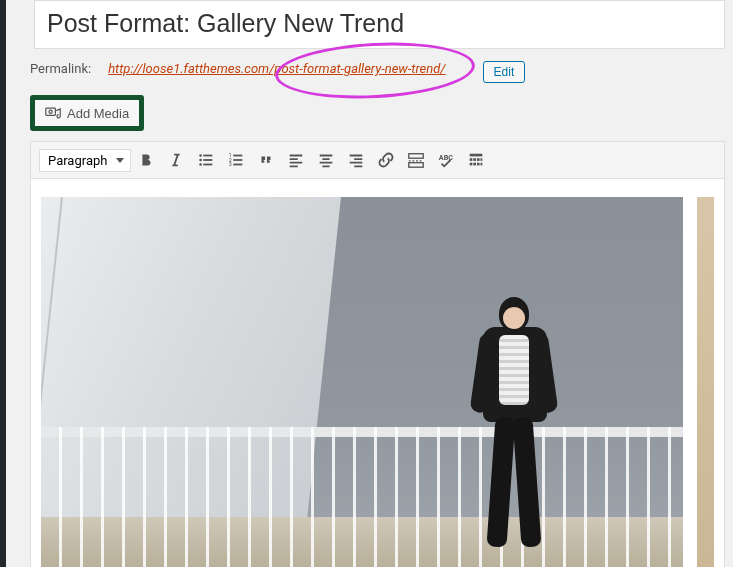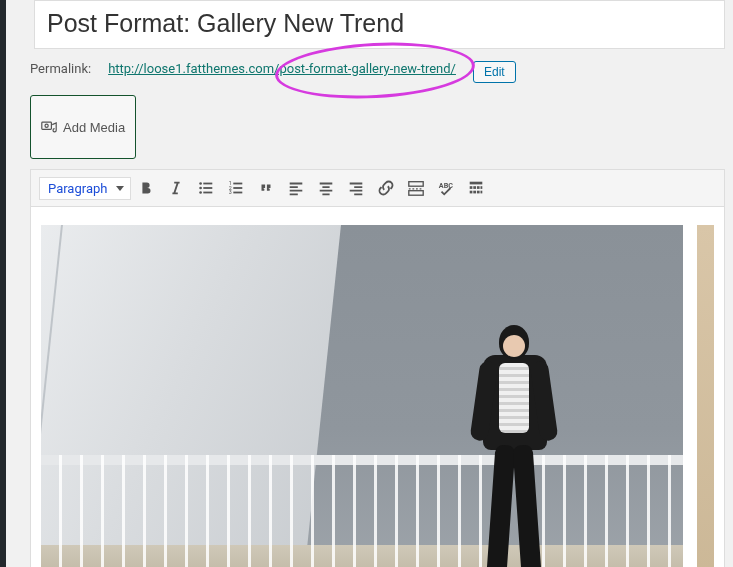--- a/index.html
+++ b/index.html
@@ -39,48 +39,48 @@
 }
 .permalink-row {
   margin: 12px 8px 12px 24px;
   font-size: 13px;
   color: #666;
   display: flex;
   gap: 17px;
   position: relative;
 }
 .permalink-label { color: #555; }
-.permalink-link { color: #0f766e; text-decoration: underline; }
+.permalink-link { color: #c2410c; text-decoration: underline; font-style: italic; }
 .btn {
   background: #f7f7f7;
   border: 1px solid #ccc;
   color: #555;
   padding: 3px 10px;
   font-size: 12px;
   border-radius: 3px;
   cursor: pointer;
-  margin-left: 0;
+  margin-left: 20px;
 }
 .btn.edit { border-color: #0073aa; color: #0073aa; }
 .annotation-ellipse {
   position: absolute;
   left: 245px;
   top: -18px;
   width: 200px;
   height: 55px;
   border: 3px solid #d63adf;
   border-radius: 50%;
   pointer-events: none;
   transform: rotate(-3deg);
 }
 .add-media-btn {
   margin: 0 0 10px 24px;
   background: #f7f7f7;
-  border: 1px solid #14532d;
-  padding: 23px 10px;
+  border: 5px solid #14532d;
+  padding: 5px 10px;
   border-radius: 3px;
   cursor: pointer;
   display: inline-flex;
   align-items: center;
   gap: 6px;
   font-size: 13px;
   color: #555;
 }
 .media-icon {
   width: 16px; height: 16px;
@@ -97,21 +97,21 @@
   padding: 6px 8px;
   display: flex;
   align-items: center;
   gap: 6px;
 }
 .format-select {
   background: #fff;
   border: 1px solid #ddd;
   padding: 3px 20px 3px 8px;
   font-size: 13px;
-  color: #1d4ed8;
+  color: #000000;
   position: relative;
   cursor: pointer;
   display: inline-flex;
   align-items: center;
   min-width: 92px;
 }
 .format-select::after {
   content: '';
   position: absolute;
   right: 6px;

